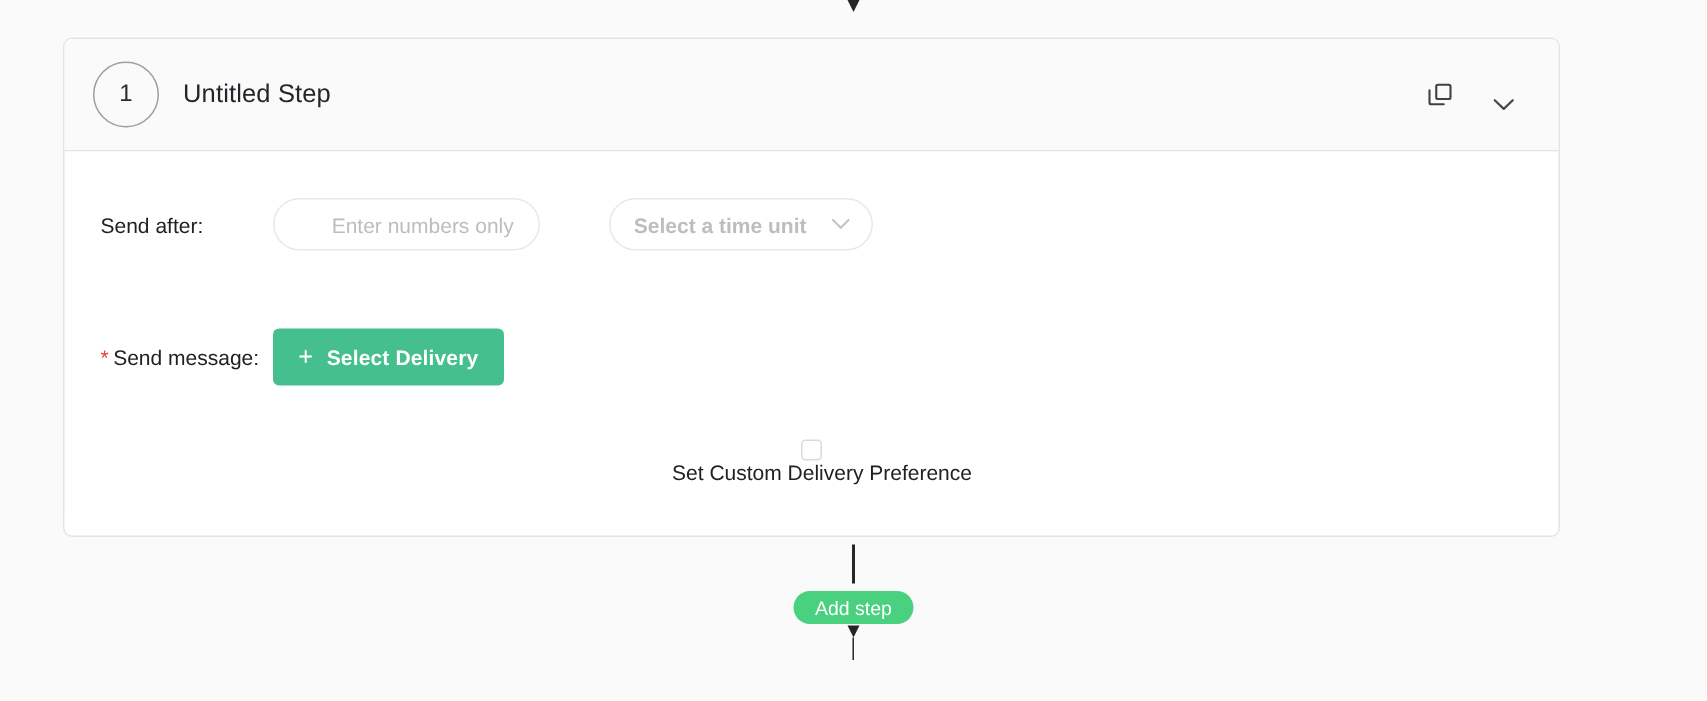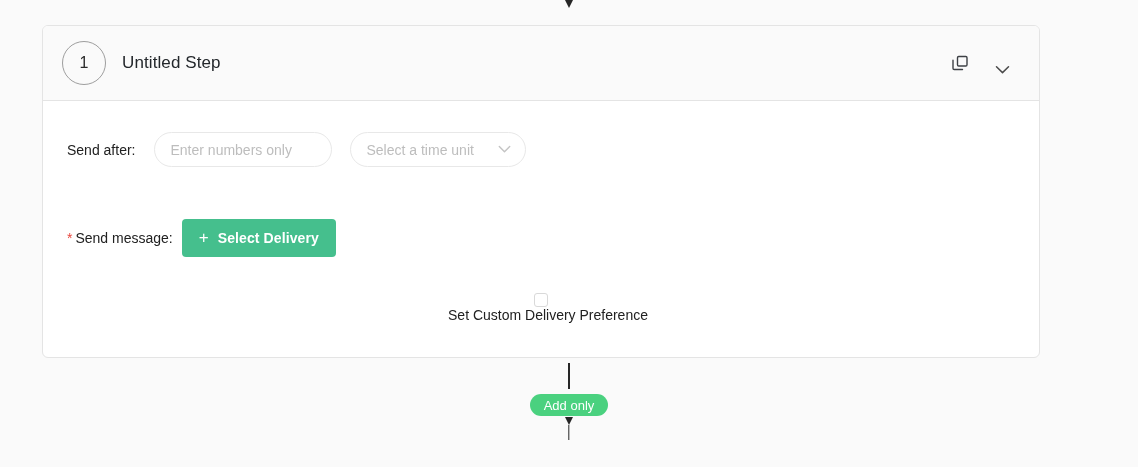--- a/index.html
+++ b/index.html
@@ -116,21 +116,21 @@
   
   .card-body {
     padding: 26px 24px 34px 24px;
     box-sizing: border-box;
     min-height: 252px;
   }
   .form-row {
     display: flex;
     align-items: center;
   }
-  .row-delay { margin-top: 5px; }
+  .row-delay { margin-top: 5px; gap: 28px; }
   .field-label {
     font-size: 14px;
     color: #212121;
     white-space: nowrap;
   }
   .req-star {
     color: #e8453c;
     font-size: 14px;
     margin-right: 3px;
     line-height: 1;
@@ -141,35 +141,37 @@
     height: 35px;
     border: 1px solid #e8e8e8;
     border-radius: 18px;
     background: #ffffff;
     font-family: "Liberation Sans", sans-serif;
     font-size: 14px;
     color: #3b3b3b;
     padding: 16px 16px;
     box-sizing: border-box;
     outline: none;
+    text-align: right;
   }
   .text-input::placeholder { color: #bdbdbd; }
 
   .select-control {
     margin-left: 18px;
     width: 176px;
     height: 35px;
     border: 1px solid #e8e8e8;
     border-radius: 18px;
     background: #ffffff;
     display: flex;
     align-items: center;
     padding: 0 14px 0 16px;
     box-sizing: border-box;
     cursor: pointer;
+    font-weight: bold;
   }
   .select-value {
     font-size: 14px;
     color: #bdbdbd;
     flex: 1;
     white-space: nowrap;
     overflow: hidden;
   }
 
   .row-message { margin-top: 52px; }
@@ -313,21 +315,21 @@
       <span class="checkbox-box"></span>
       <span class="checkbox-label">Set Custom Delivery Preference</span>
     </div>
 
   </div>
 </div>
 
 <div class="bottom-connector">
   <span class="connector-line"></span>
   <button class="add-step-btn">
-    <span>Add only</span>
+    <span>Add step</span>
   </button>
   <span class="bottom-arrow-wrap">
     <span class="arrow-down">
       <span class="shaft"></span>
       <span class="head"></span>
     </span>
   </span>
 </div>
 
 </body></html>

